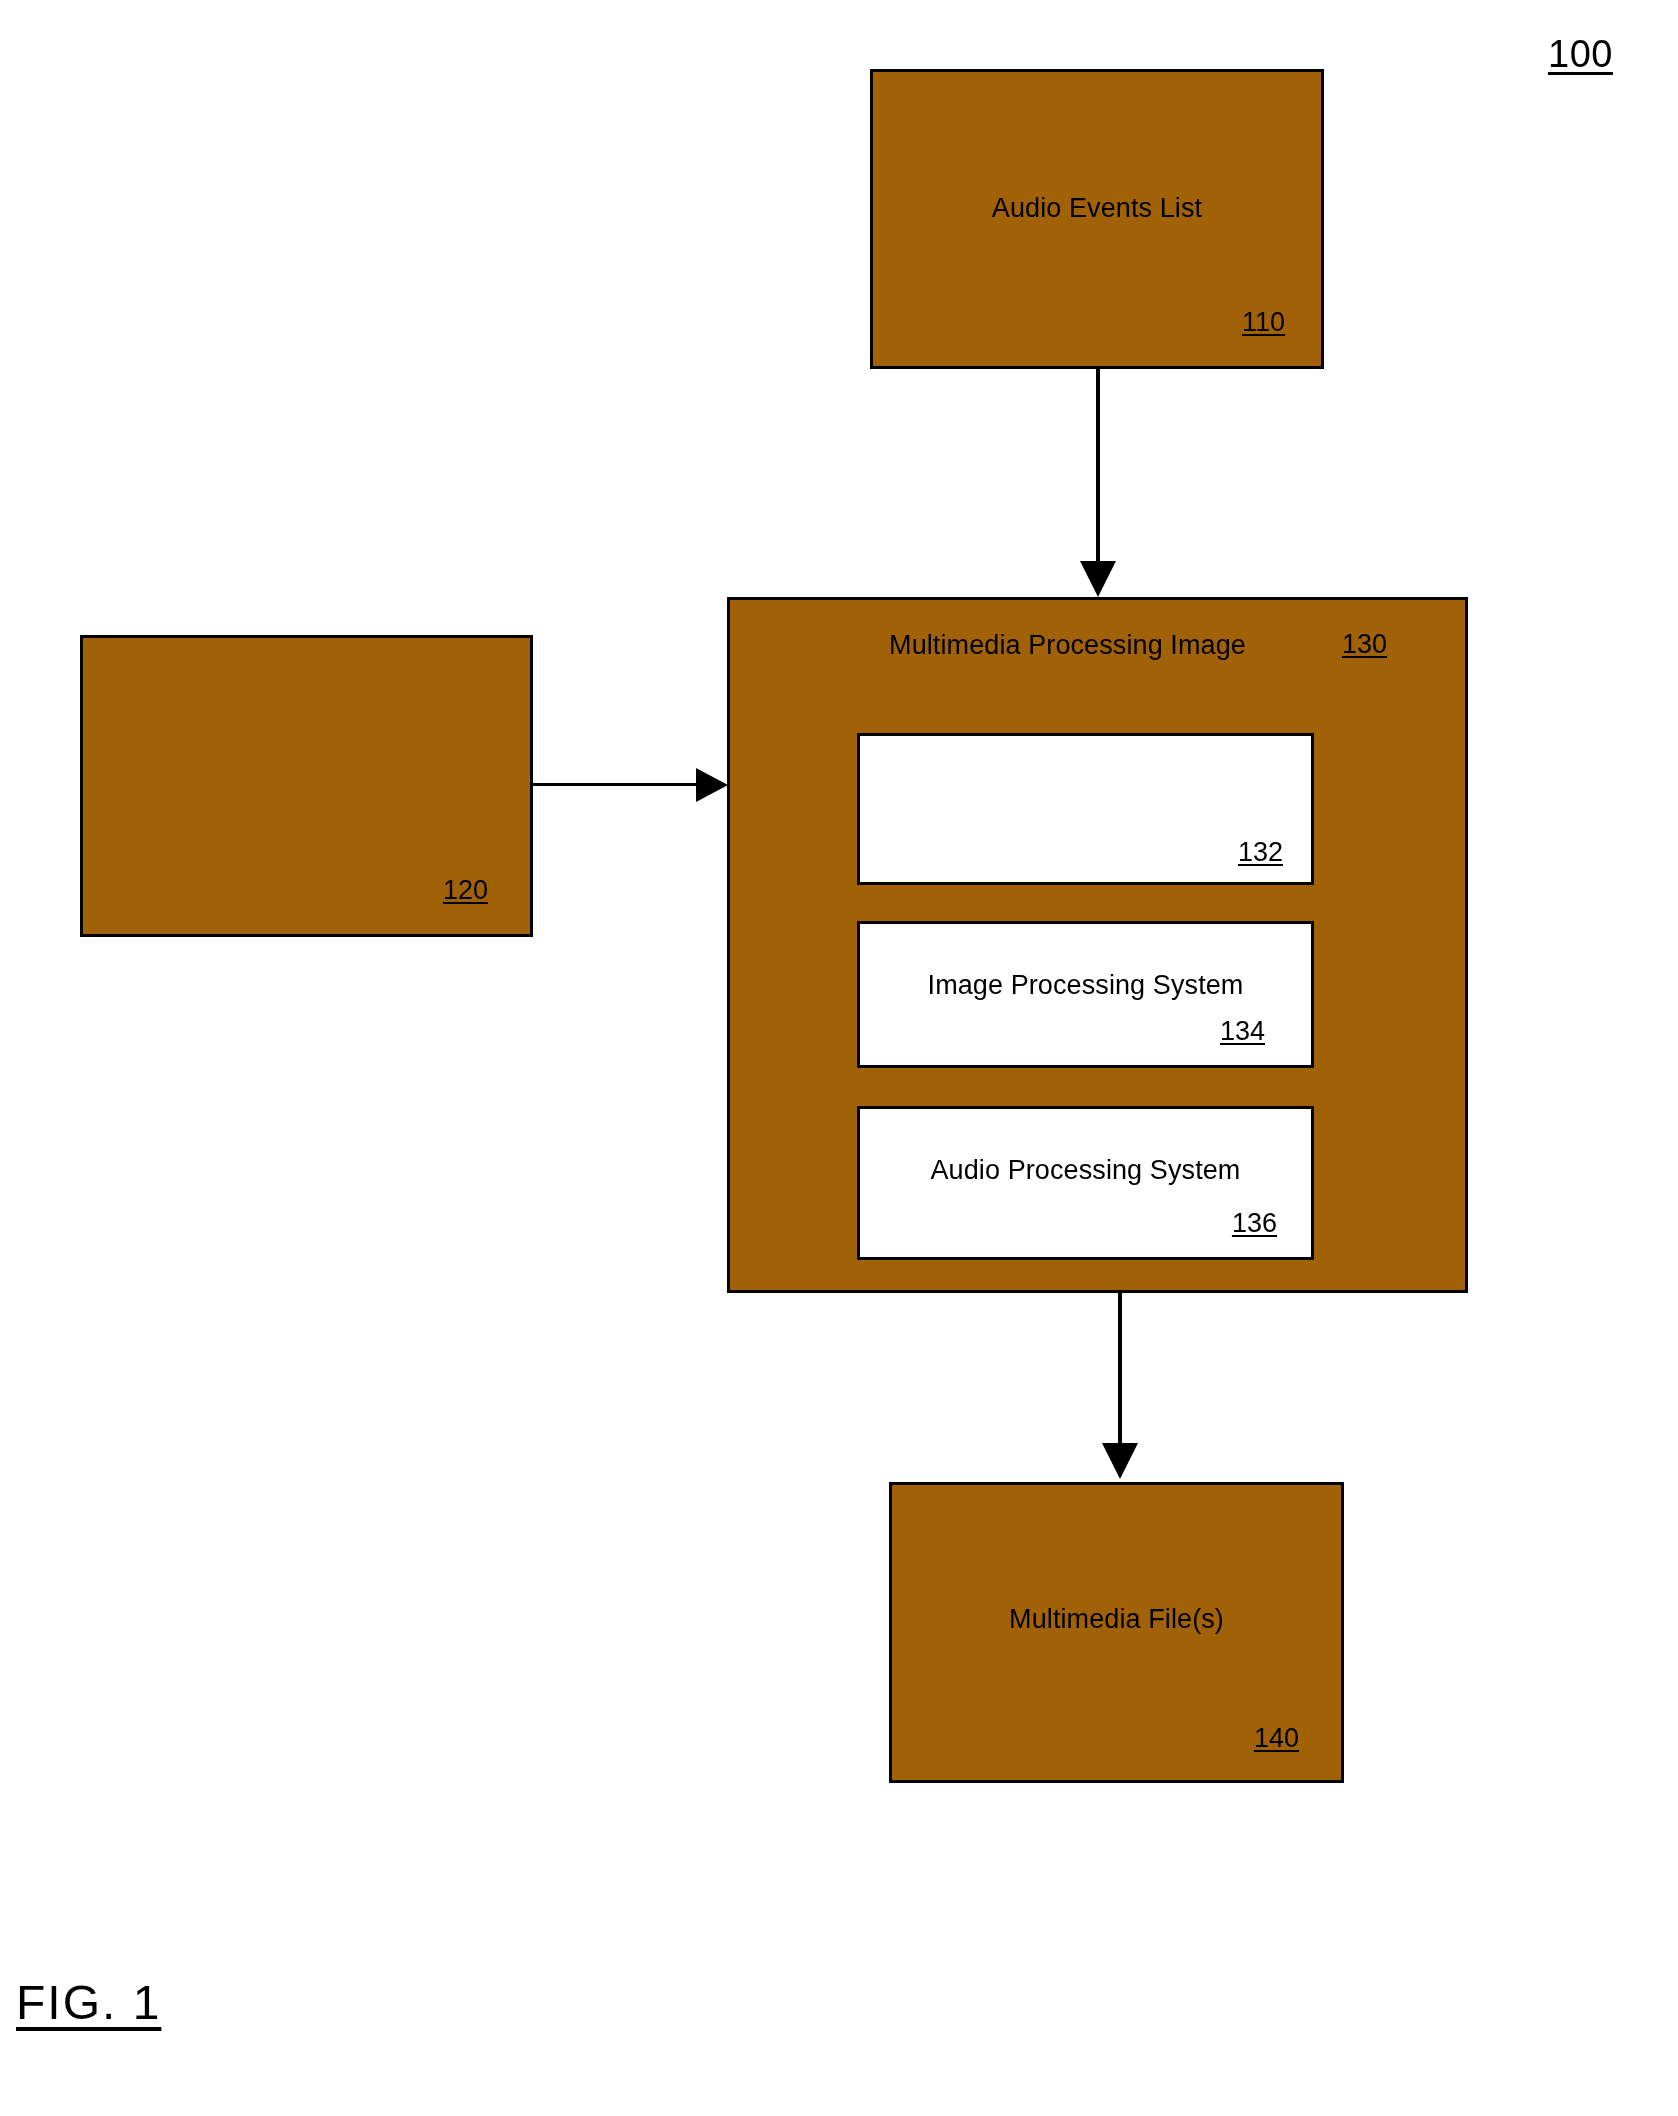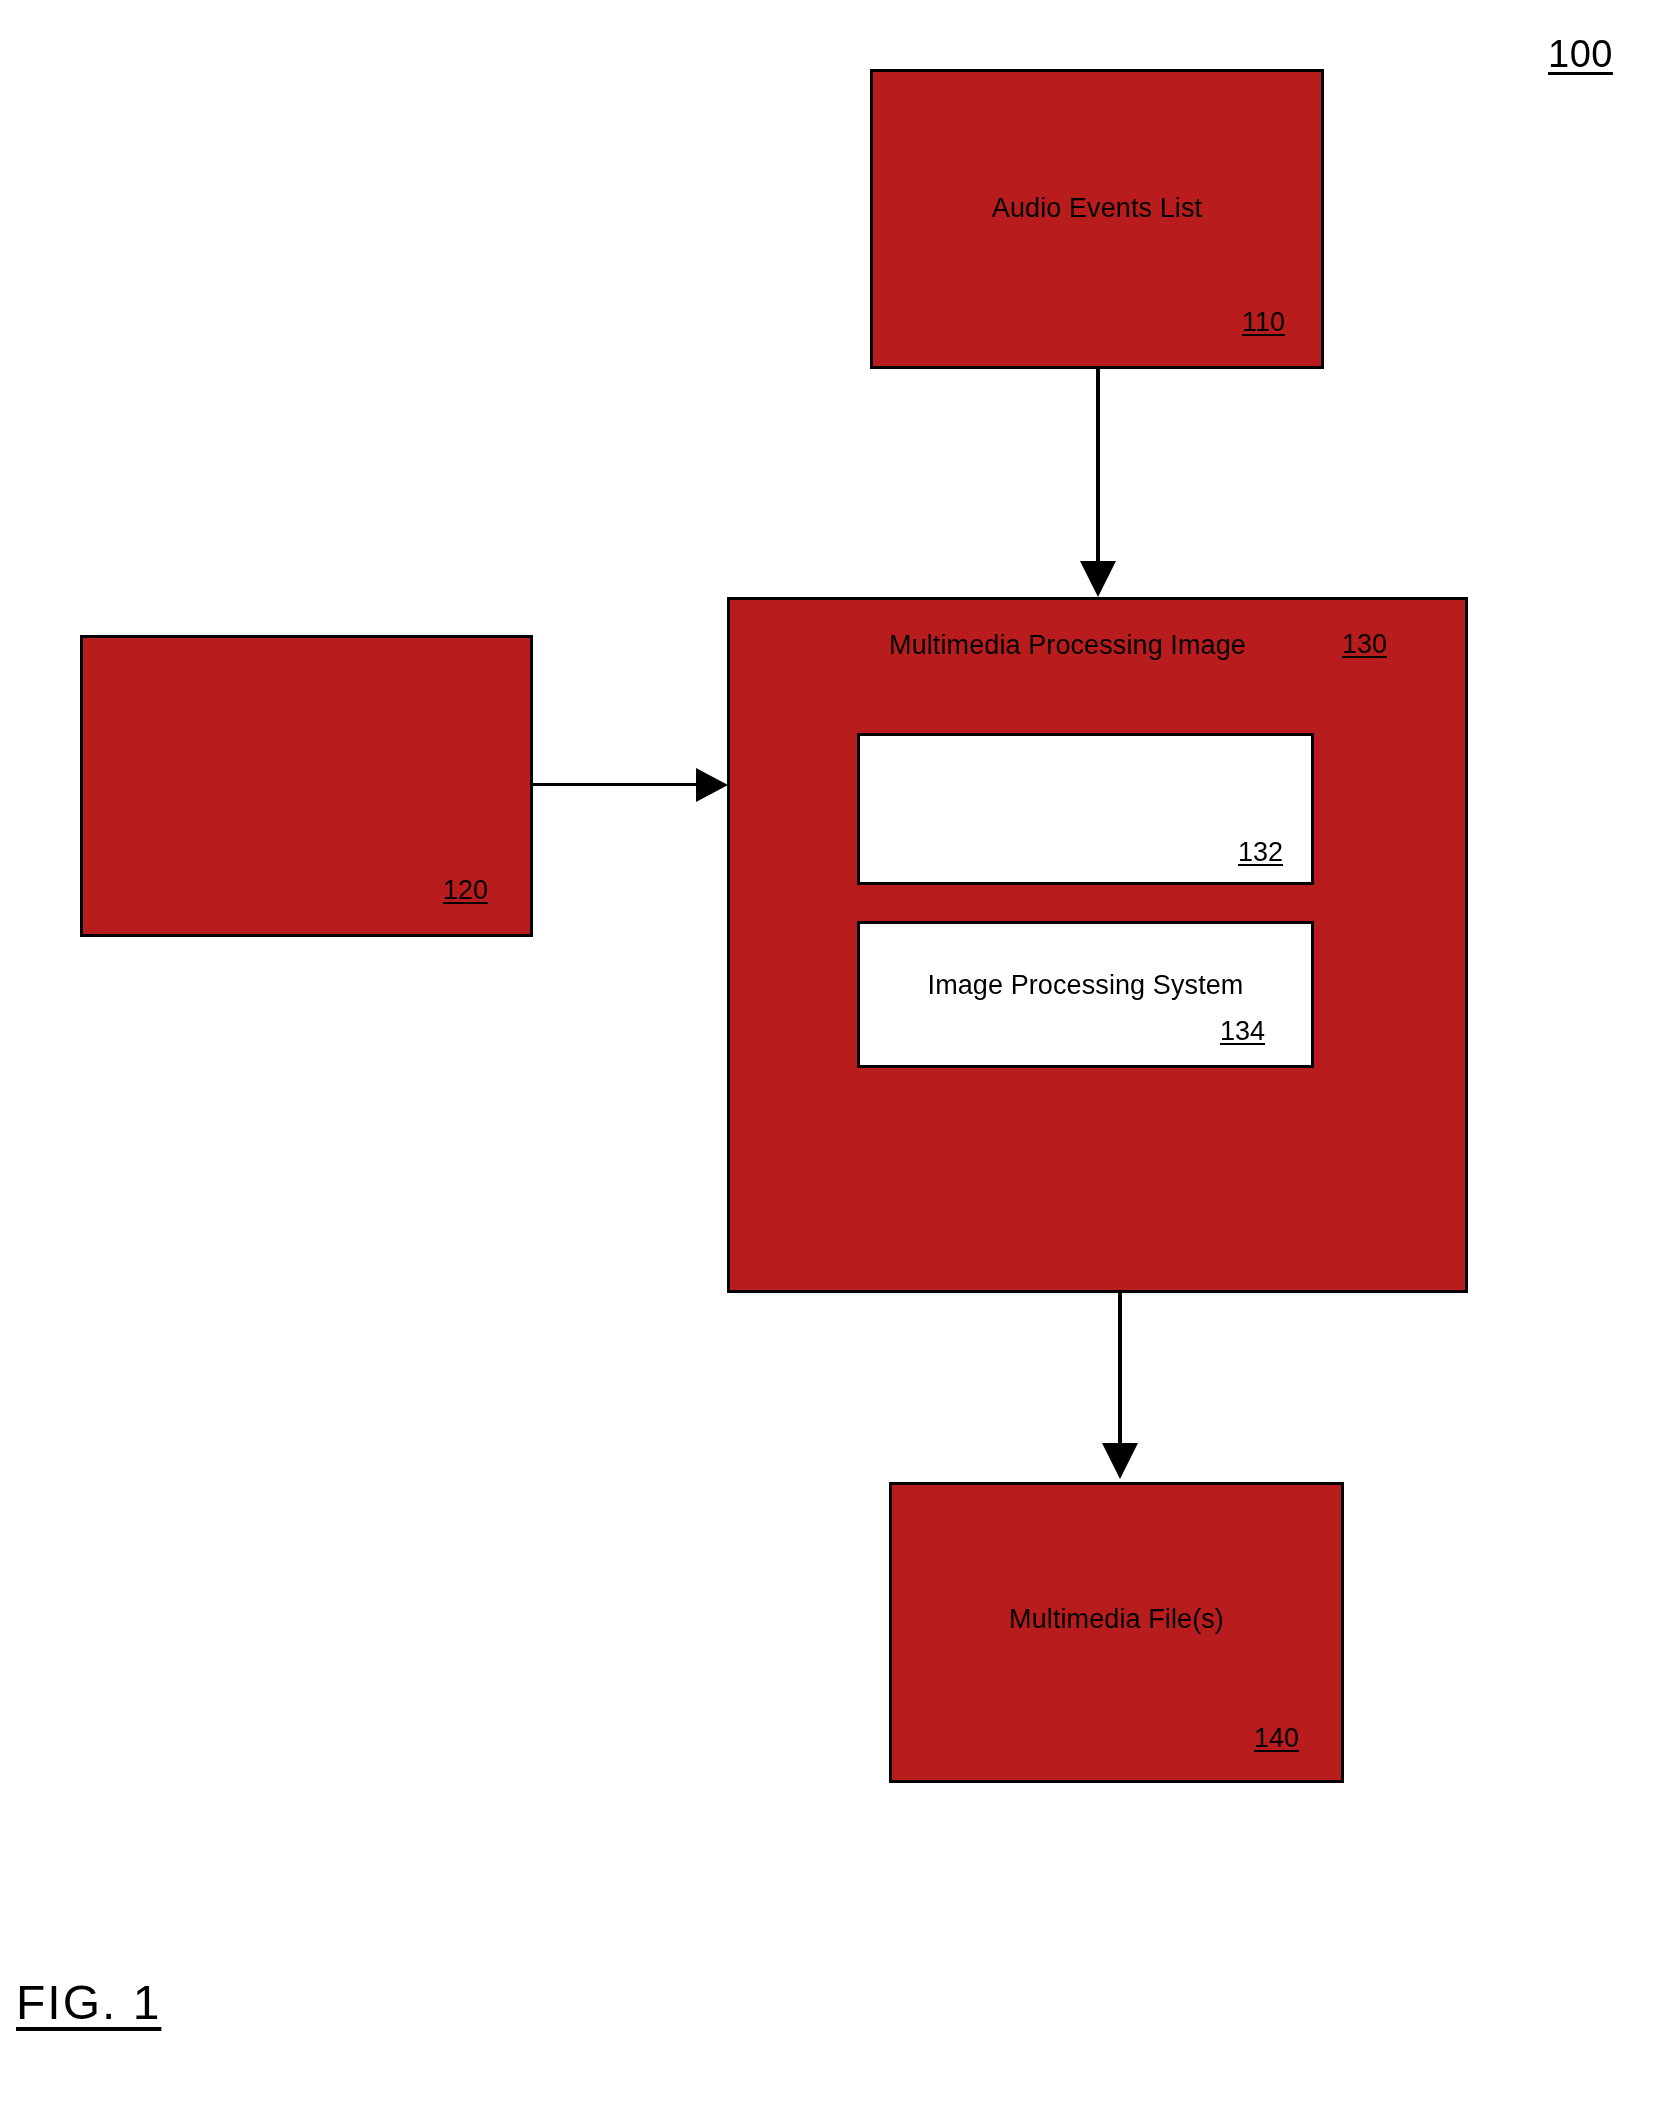--- a/index.html
+++ b/index.html
@@ -15,21 +15,21 @@
     width: 1678px;
     height: 2116px;
     background: #ffffff;
     overflow: hidden;
   }
 
   
   .box {
     position: absolute;
     border: 3px solid #000000;
-    background: #b91c1c;
+    background: #a16207;
     box-sizing: border-box;
   }
   .box-inner {
     position: absolute;
     border: 3px solid #000000;
     background: #ffffff;
     box-sizing: border-box;
   }
 
   
@@ -143,20 +143,24 @@
 
     <div class="box-inner" style="left:127px; top:133px; width:457px; height:152px;">
       <div class="ref" style="right:28px; bottom:14px;">132</div>
     </div>
 
     <div class="box-inner" style="left:127px; top:321px; width:457px; height:147px;">
       <div class="box-title" style="top:45px;">Image Processing System</div>
       <div class="ref" style="right:46px; bottom:18px;">134</div>
     </div>
 
+    <div class="box-inner" style="left:127px; top:506px; width:457px; height:154px;">
+      <div class="box-title" style="top:45px;">Audio Processing System</div>
+      <div class="ref" style="right:34px; bottom:18px;">136</div>
+    </div>
   </div>
 
   <div class="conn">
     <div class="conn-line-v" style="left:1118px; top:1293px; height:151px;"></div>
     <div class="arrow-down" style="left:1102px; top:1443px;"></div>
   </div>
 
   <div class="box" style="left:889px; top:1482px; width:455px; height:301px;text-decoration:underline;">
     <div class="box-title" style="top:118px;">Multimedia File(s)</div>
     <div class="ref" style="right:42px; bottom:26px;">140</div>

